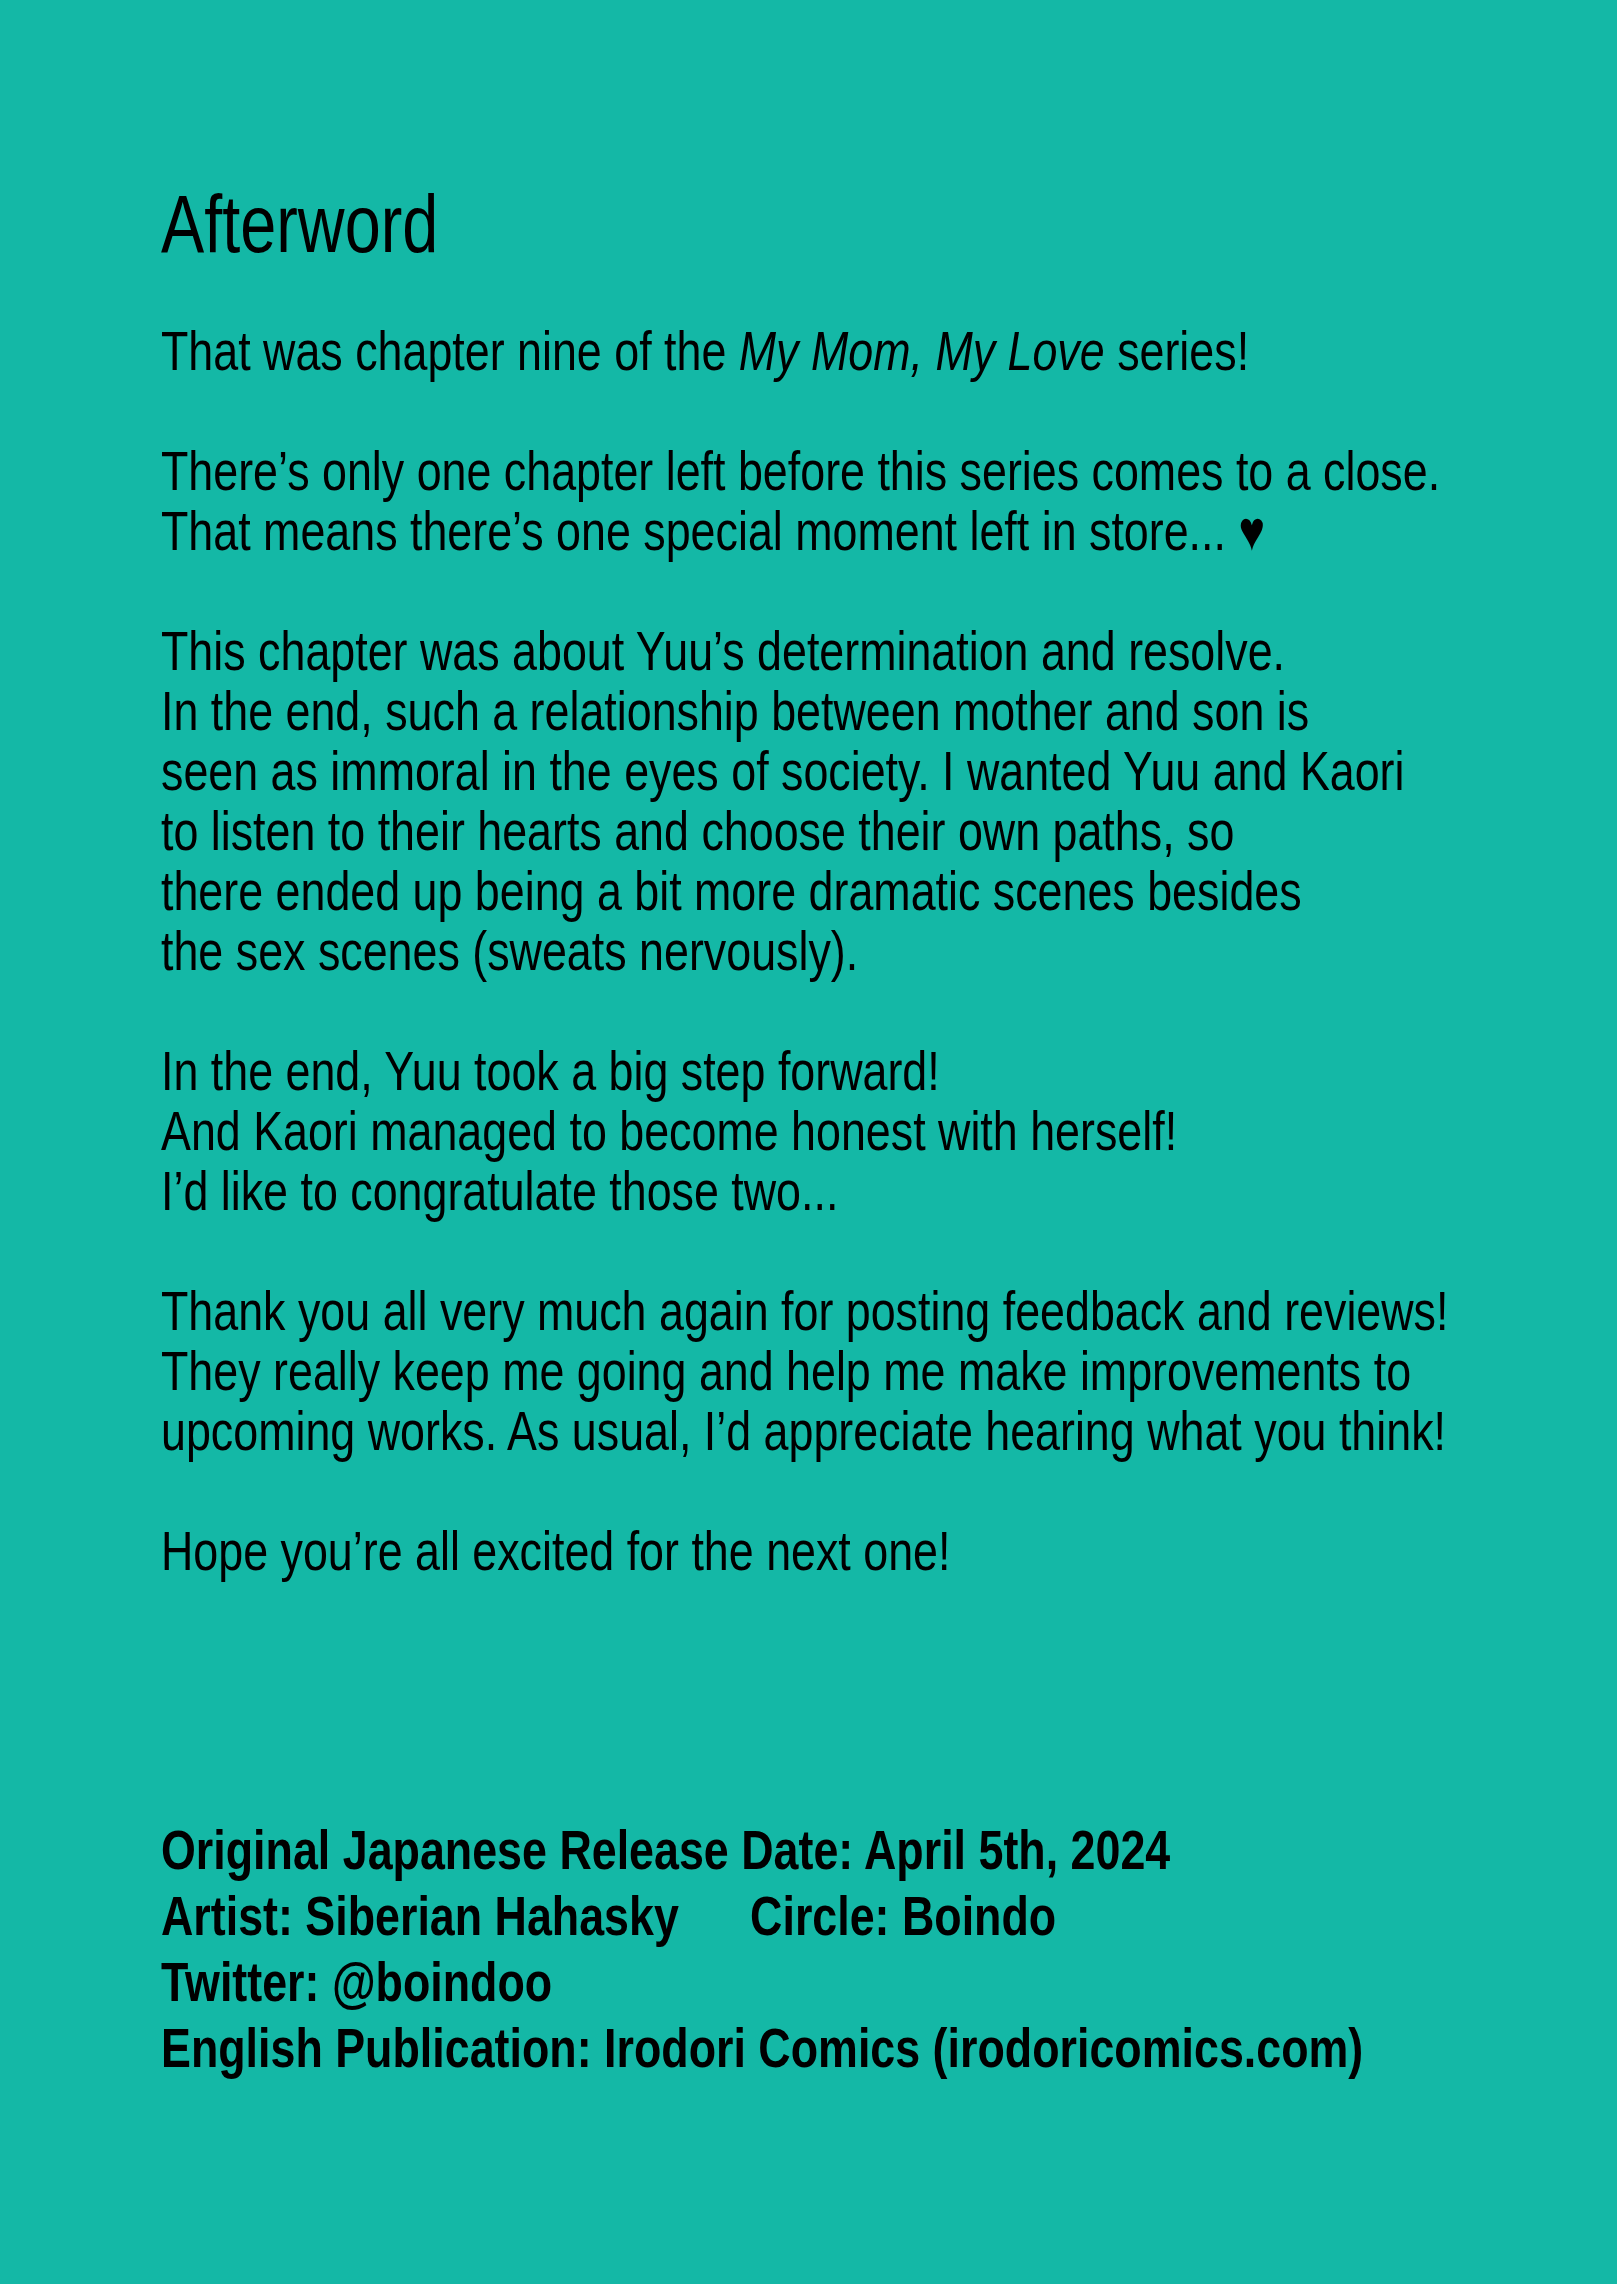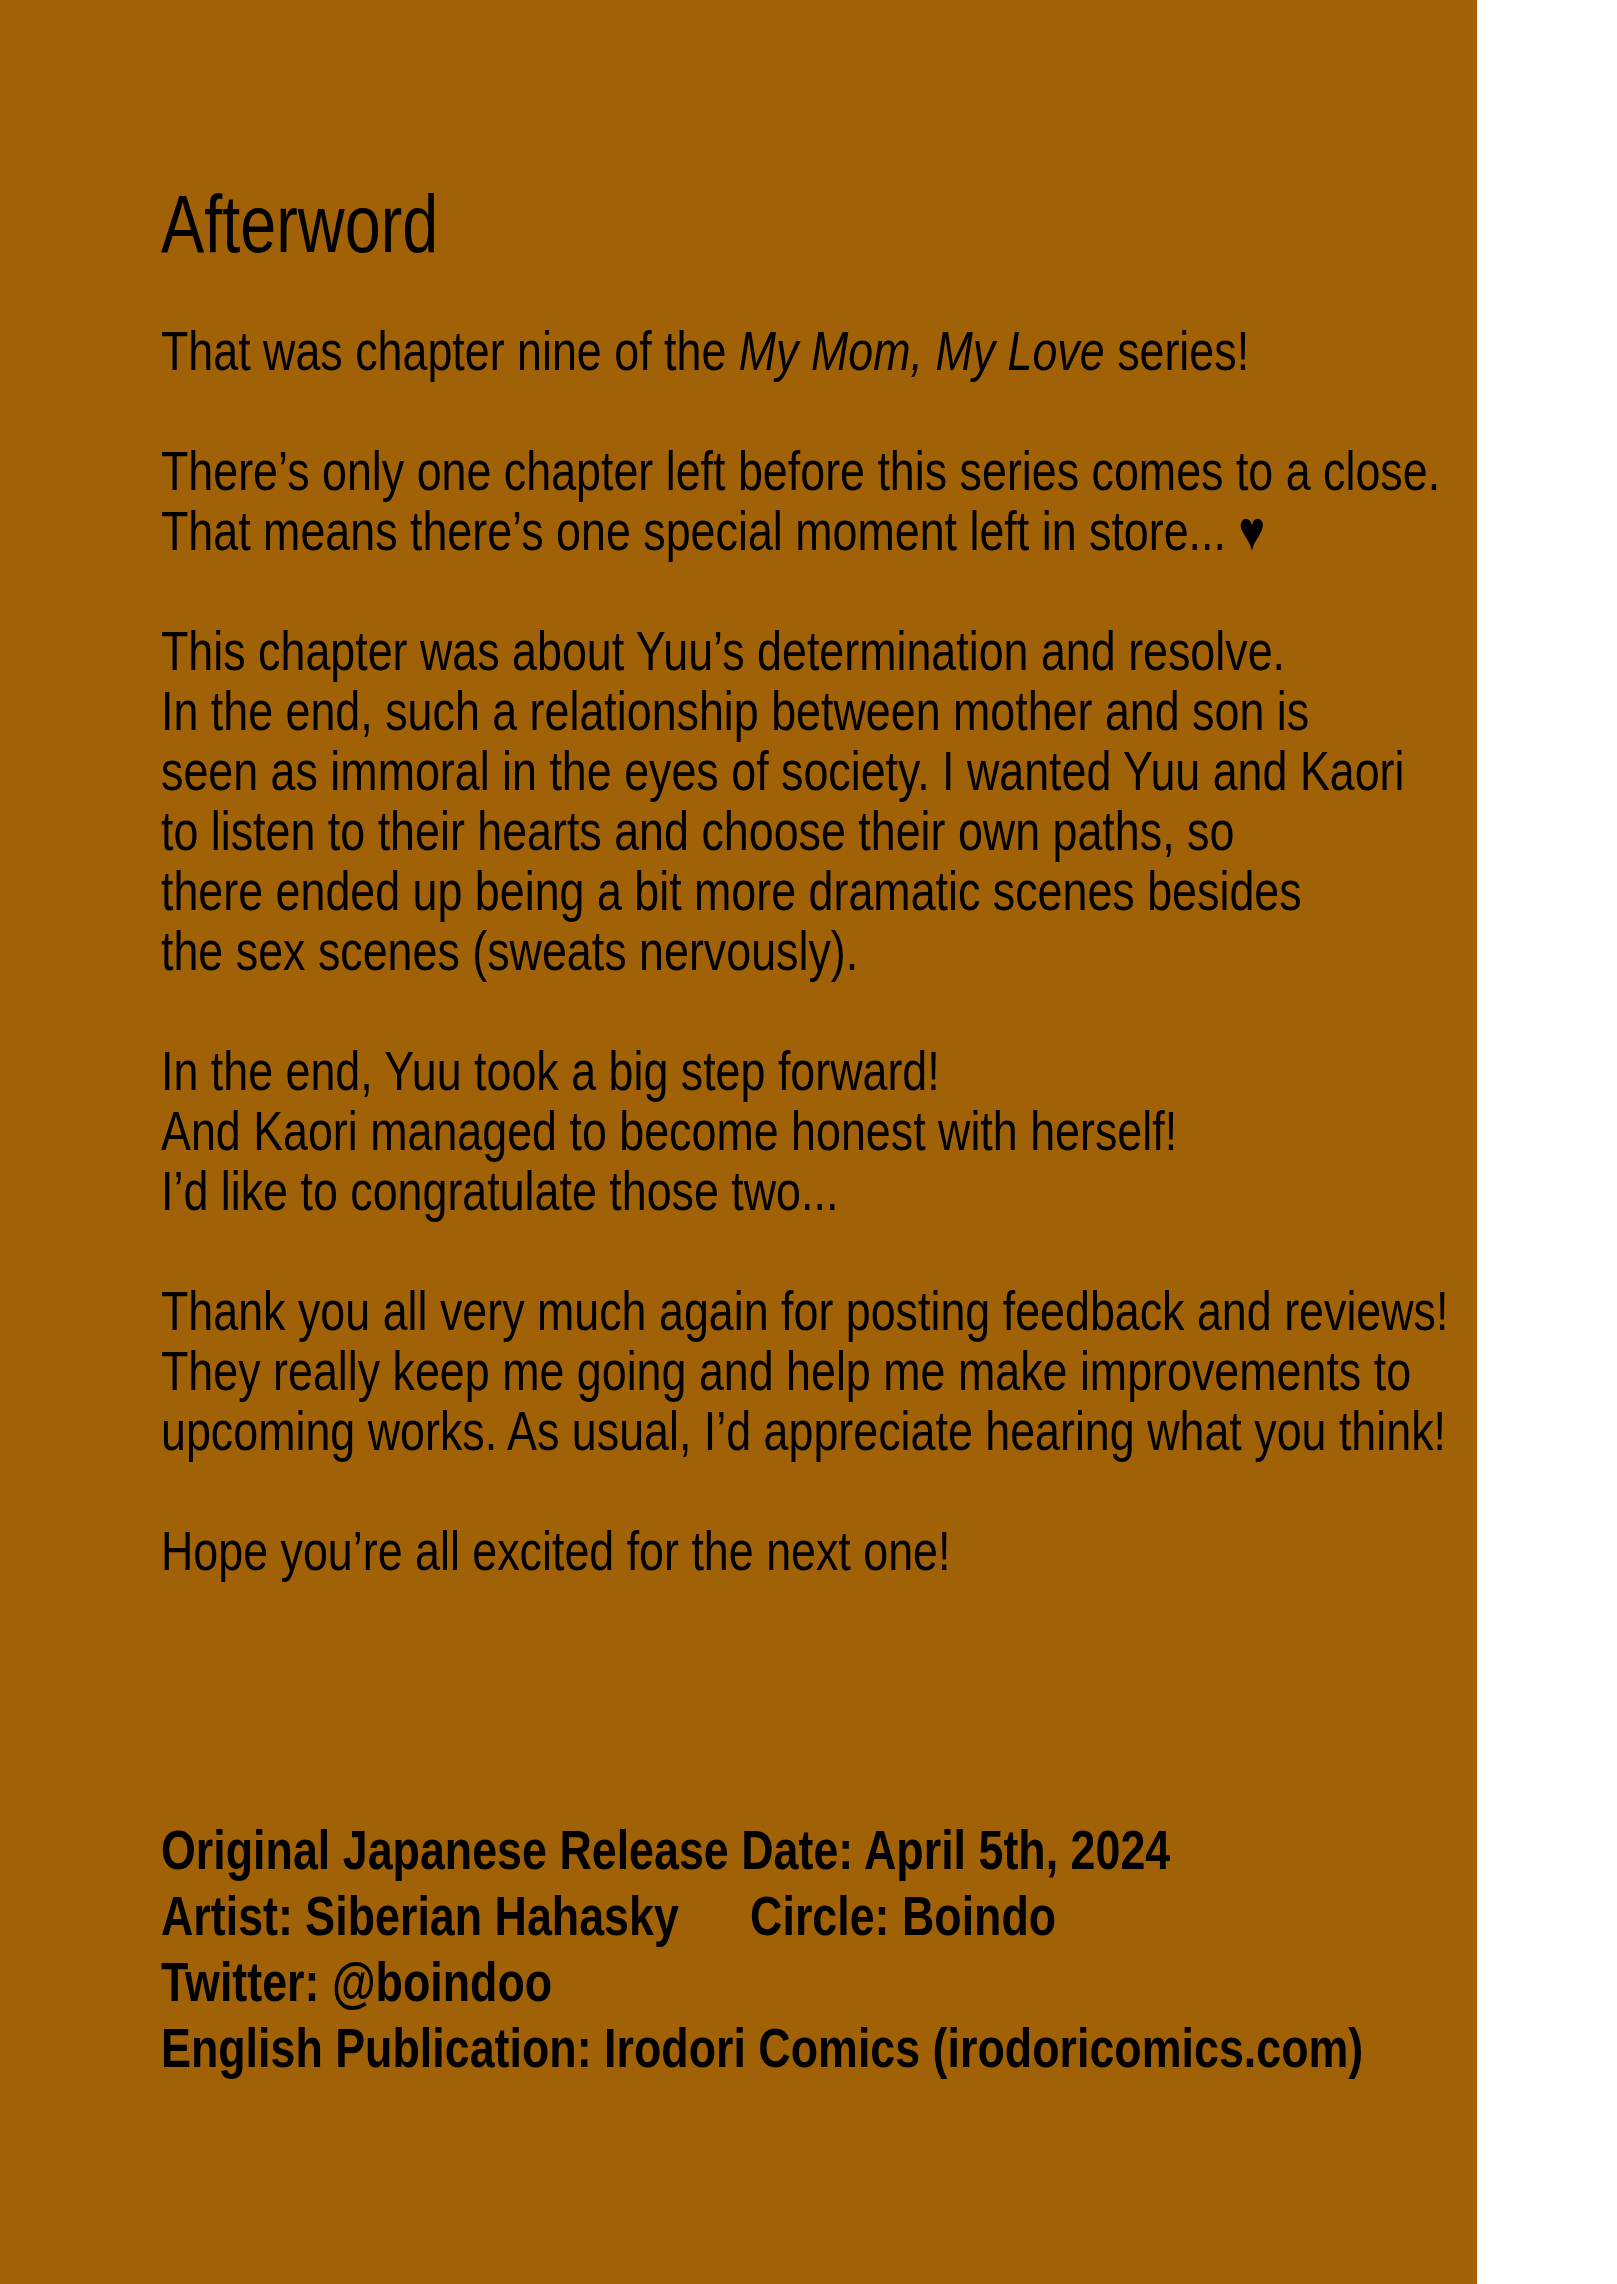--- a/index.html
+++ b/index.html
@@ -1,20 +1,20 @@
 <!DOCTYPE html>
 <html style="font-size:11.4px"><head>
 <meta charset="utf-8">
 <style>
   html, body { margin: 0; padding: 0; background: #ffffff; }
   .page {
     position: relative;
-    width: 1477px;
+    width: 1617px;
     height: 2284px;
-    background: #a16207;
+    background: #14b8a6;
     overflow: hidden;
     color: #000000;
   }
   .content {
     position: absolute;
     left: 161px;
     top: 0;
     width: 1827px;
     transform: scaleX(0.8);
     transform-origin: 0 0;

